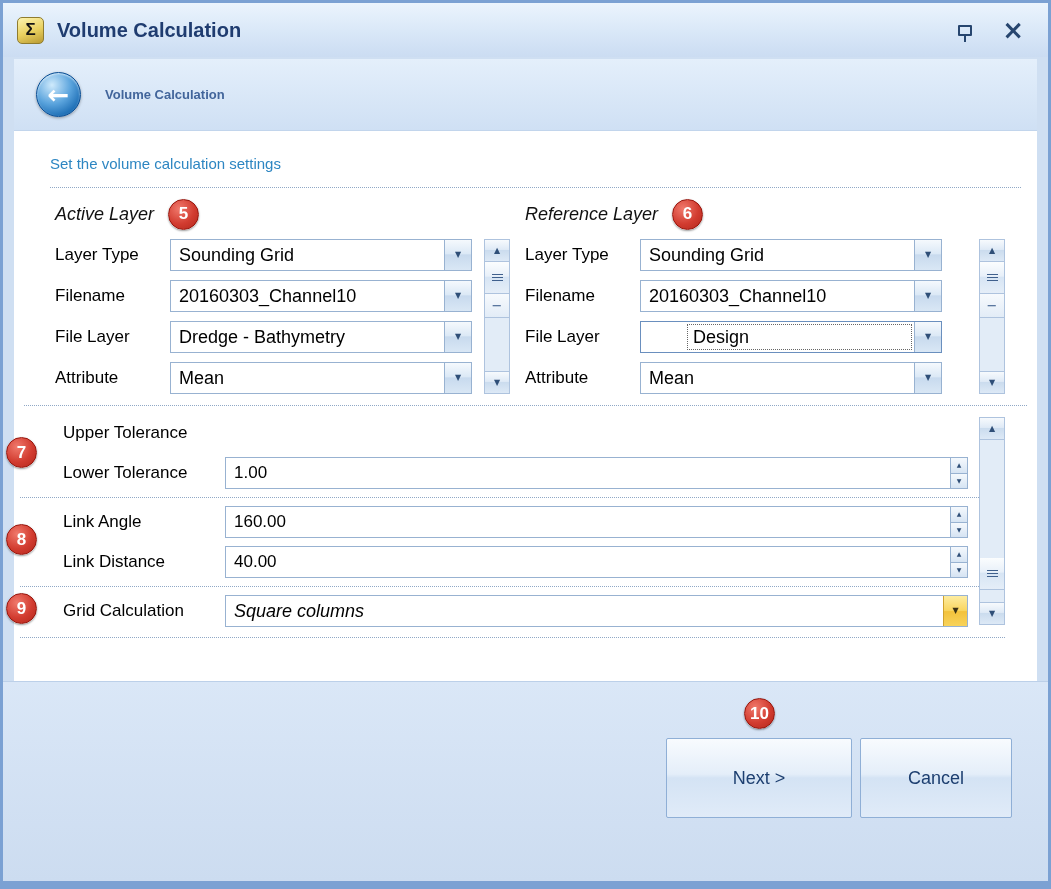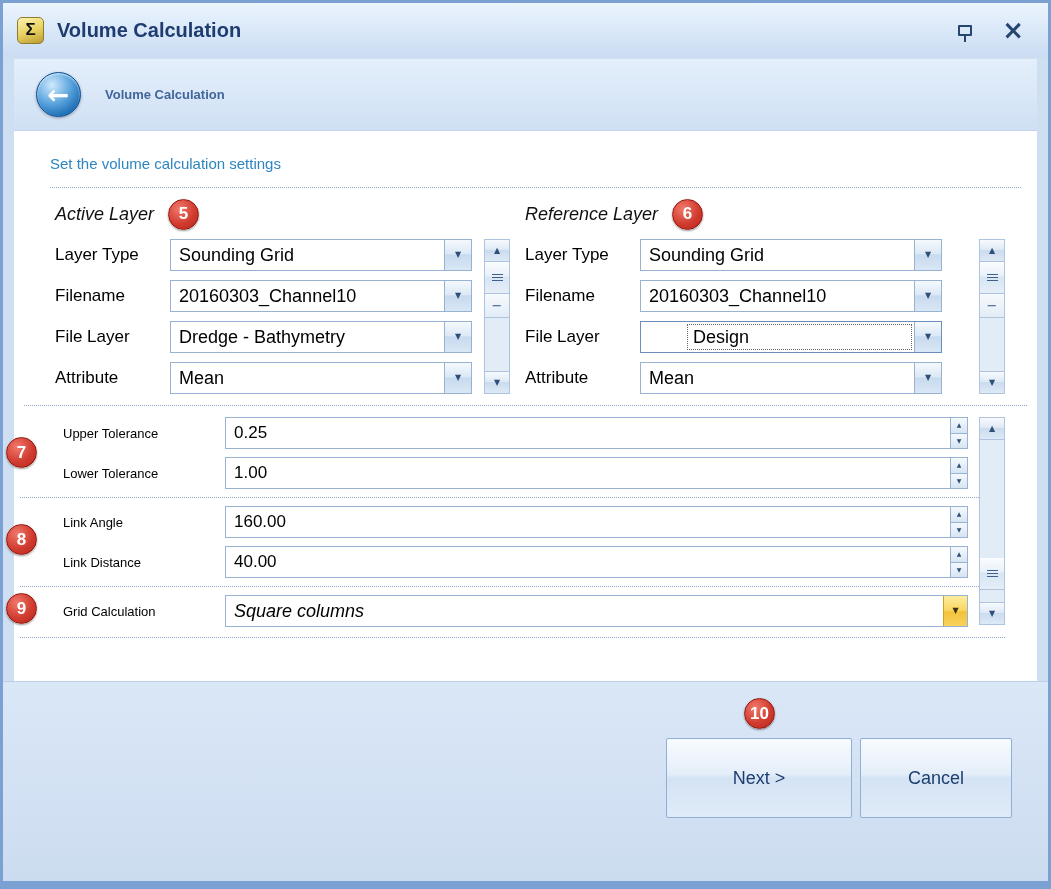--- a/index.html
+++ b/index.html
@@ -82,21 +82,21 @@
   .sb-min { height:24px; flex:none; cursor:pointer; border-bottom:1px solid #aec3de;
     display:flex; align-items:center; justify-content:center; font-size:13px; color:#3f608d;
     background:linear-gradient(#f7fafd,#e2ecf7); font-family:"DejaVu Sans", sans-serif; }
   .sb-track { flex:1; cursor:pointer; }
   .sb-track.fixed { flex:none; height:12px; }
   .params-scroll { position:absolute; right:32px; top:286px; height:208px; }
 
   
   .params { position:absolute; left:49px; right:69px; top:286px; }
   .param-row { display:flex; align-items:center; height:32px; margin-bottom:8px; }
-  .param-label { width:162px; flex:none; font-size:13px; color:#000; }
+  .param-label { width:162px; flex:none; font-size:17px; color:#000; }
   .spin-input { flex:1; height:32px; border:1px solid #98b2d1; background:#fff; display:flex; }
   .spin-text { flex:1; font-size:17px; color:#000; padding:0 8px; display:flex; align-items:center; cursor:text; }
   .spin-btns { width:17px; flex:none; border-left:1px solid #98b2d1; display:flex; flex-direction:column; }
   .spin-btns > div { flex:1; display:flex; align-items:center; justify-content:center; cursor:pointer;
     background:linear-gradient(#f5f9fd,#d6e4f3); }
   .spin-btns > div:first-child { border-bottom:1px solid #98b2d1; }
   .spin-btns .tri { font-size:6px; }
   .combo.wide { flex:1; width:auto;font-style:italic; }
   .combo.wide .combo-btn { width:24px; }
   .params .sep { margin:8px -37px 8px -43px; }
@@ -266,31 +266,20 @@
               <span class="tri">▼</span>
             </div>
         </div>
       </div>
 
       <div class="sep sep-groups"></div>
 
       <div class="params">
         <div class="param-row">
           <span class="param-label">Upper Tolerance</span>
-          <div class="spin-input">
-            <div class="spin-text">0.25</div>
-            <div class="spin-btns">
-              <div>
-                  <span class="tri">▲</span>
-                </div>
-              <div>
-                  <span class="tri">▼</span>
-                </div>
-            </div>
-          </div>
         </div>
         <div class="param-row">
           <span class="param-label">Lower Tolerance</span>
           <div class="spin-input">
             <div class="spin-text">1.00</div>
             <div class="spin-btns">
               <div>
                   <span class="tri">▲</span>
                 </div>
               <div>

